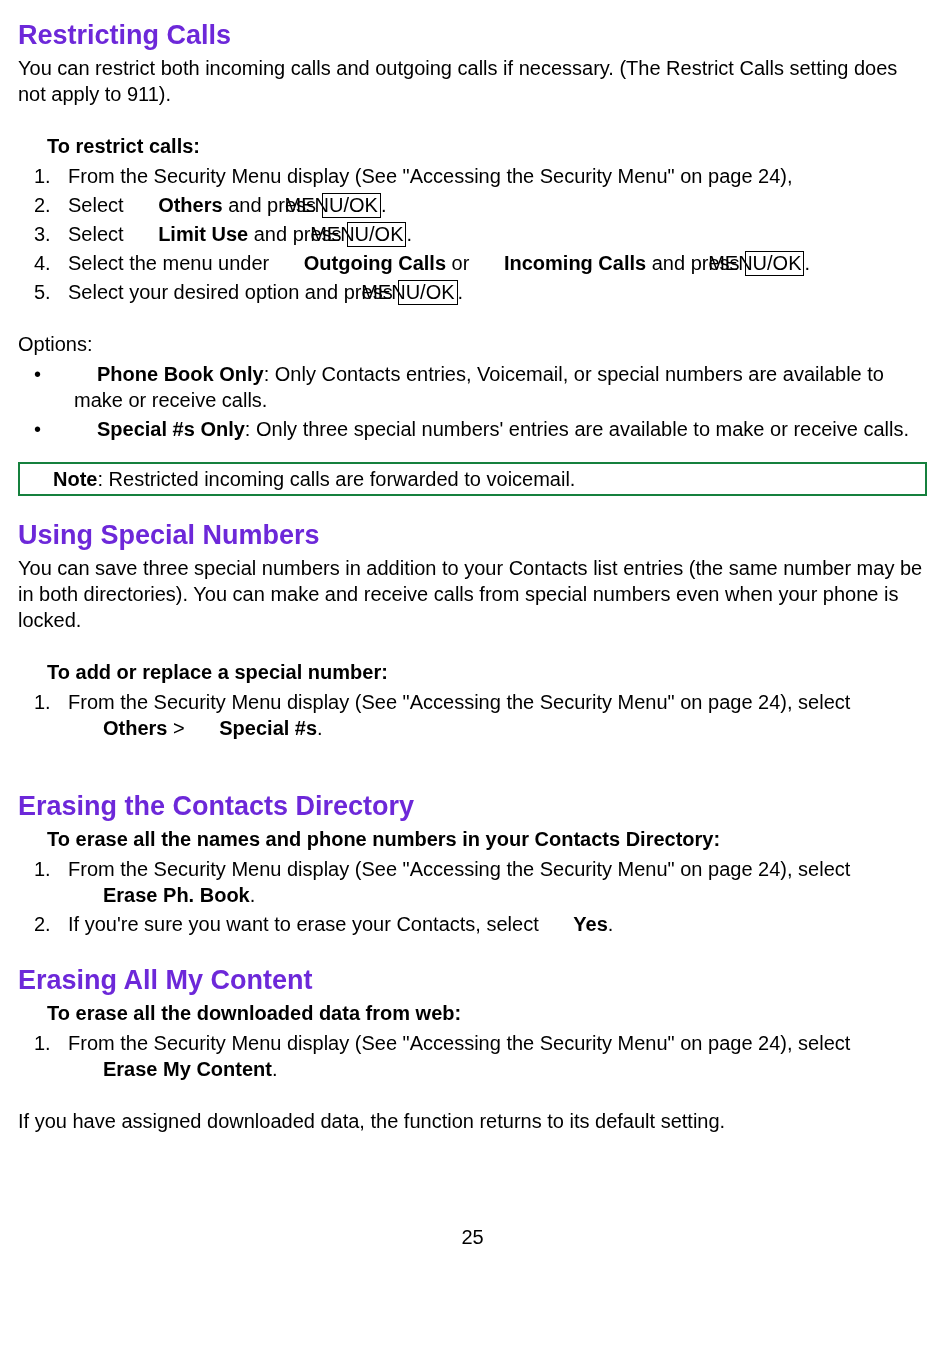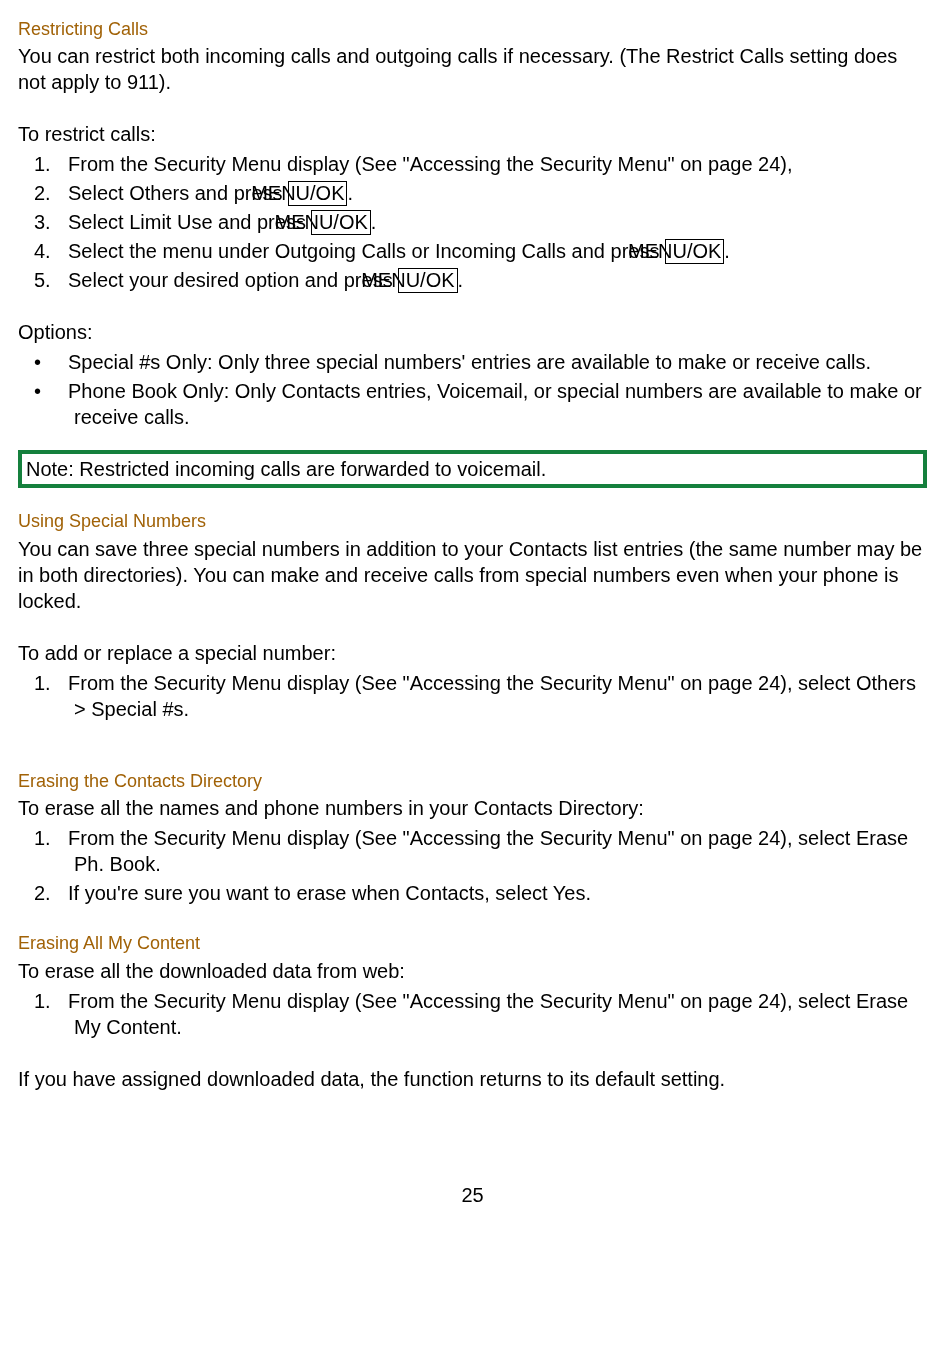--- a/index.html
+++ b/index.html
@@ -6,36 +6,37 @@
       font-family: Arial, Helvetica, sans-serif;
       font-size: 20px;
       line-height: 1.3;
       margin: 0;
       padding: 18px 18px 0 18px;
       width: 945px;
       box-sizing: border-box;
       color: #000;
     }
     h2 {
-      color: #a16207;
-      font-size: 18px;
-      font-weight: normal;
+      color: #6d28d9;
+      font-size: 27px;
+      font-weight: bold;
       margin: 0 0 2px 0;
     }
     p {
       margin: 0 0 4px 0;
     }
     .spacer {
       height: 22px;
     }
     .spacer-sm {
       height: 10px;
     }
     .bold {
-      font-weight: normal;
+      font-weight: bold;
+      margin-left: 29px;
     }
     .keybox {
       border: 1px solid #000;
       padding: 0 2px;
       display: inline-block;
       line-height: 1.15;
     }
     ol {
       margin: 0 0 4px 0;
       padding-left: 0;
@@ -61,21 +62,21 @@
       padding-left: 56px;
       text-indent: -40px;
       margin-bottom: 3px;
     }
     ul li .bullet {
       display: inline-block;
       width: 34px;
       text-indent: 0;
     }
     .notebox {
-      border: 4px solid #15803d;
+      border: 2px solid #15803d;
       padding: 2px 4px;
       margin-top: 6px;
     }
     .page-num {
       text-align: center;
       margin-top: 90px;
       font-size: 20px;
     }
   </style>
 </head>
@@ -88,22 +89,22 @@
 <ol>
   <li><span class="num">1.</span><span>From the Security Menu display (See "Accessing the Security Menu" on page 24),</span></li>
   <li><span class="num">2.</span><span>Select </span><span class="bold">Others</span><span> and press </span><span class="keybox">MENU/OK</span><span>.</span></li>
   <li><span class="num">3.</span><span>Select </span><span class="bold">Limit Use</span><span> and press </span><span class="keybox">MENU/OK</span><span>.</span></li>
   <li><span class="num">4.</span><span>Select the menu under </span><span class="bold">Outgoing Calls</span><span> or </span><span class="bold">Incoming Calls</span><span> and press </span><span class="keybox">MENU/OK</span><span>.</span></li>
   <li><span class="num">5.</span><span>Select your desired option and press </span><span class="keybox">MENU/OK</span><span>.</span></li>
 </ol>
 <div class="spacer"></div>
 <p>Options:</p>
 <ul>
+  <li><span class="bullet">•</span><span class="bold">Phone Book Only</span><span>: Only Contacts entries, Voicemail, or special numbers are available to make or receive calls.</span></li>
   <li><span class="bullet">•</span><span class="bold">Special #s Only</span><span>: Only three special numbers' entries are available to make or receive calls.</span></li>
-  <li><span class="bullet">•</span><span class="bold">Phone Book Only</span><span>: Only Contacts entries, Voicemail, or special numbers are available to make or receive calls.</span></li>
 </ul>
 <div class="spacer-sm"></div>
 <div class="notebox">
   <span class="bold">Note</span><span>: Restricted incoming calls are forwarded to voicemail.</span>
 </div>
 
 <div class="spacer"></div>
 
 <h2>Using Special Numbers</h2>
 <p>You can save three special numbers in addition to your Contacts list entries (the same number may be in both directories). You can make and receive calls from special numbers even when your phone is locked.</p>
@@ -113,21 +114,21 @@
   <li><span class="num">1.</span><span>From the Security Menu display (See "Accessing the Security Menu" on page 24), select </span><span class="bold">Others</span><span> &gt; </span><span class="bold">Special #s</span><span>.</span></li>
 </ol>
 
 <div class="spacer"></div>
 <div class="spacer"></div>
 
 <h2>Erasing the Contacts Directory</h2>
 <p class="bold">To erase all the names and phone numbers in your Contacts Directory:</p>
 <ol>
   <li><span class="num">1.</span><span>From the Security Menu display (See "Accessing the Security Menu" on page 24), select </span><span class="bold">Erase Ph. Book</span><span>.</span></li>
-  <li><span class="num">2.</span><span>If you're sure you want to erase when Contacts, select </span><span class="bold">Yes</span><span>.</span></li>
+  <li><span class="num">2.</span><span>If you're sure you want to erase your Contacts, select </span><span class="bold">Yes</span><span>.</span></li>
 </ol>
 
 <div class="spacer"></div>
 
 <h2>Erasing All My Content</h2>
 <p class="bold">To erase all the downloaded data from web:</p>
 <ol>
   <li><span class="num">1.</span><span>From the Security Menu display (See "Accessing the Security Menu" on page 24), select </span><span class="bold">Erase My Content</span><span>.</span></li>
 </ol>
 <div class="spacer"></div>

